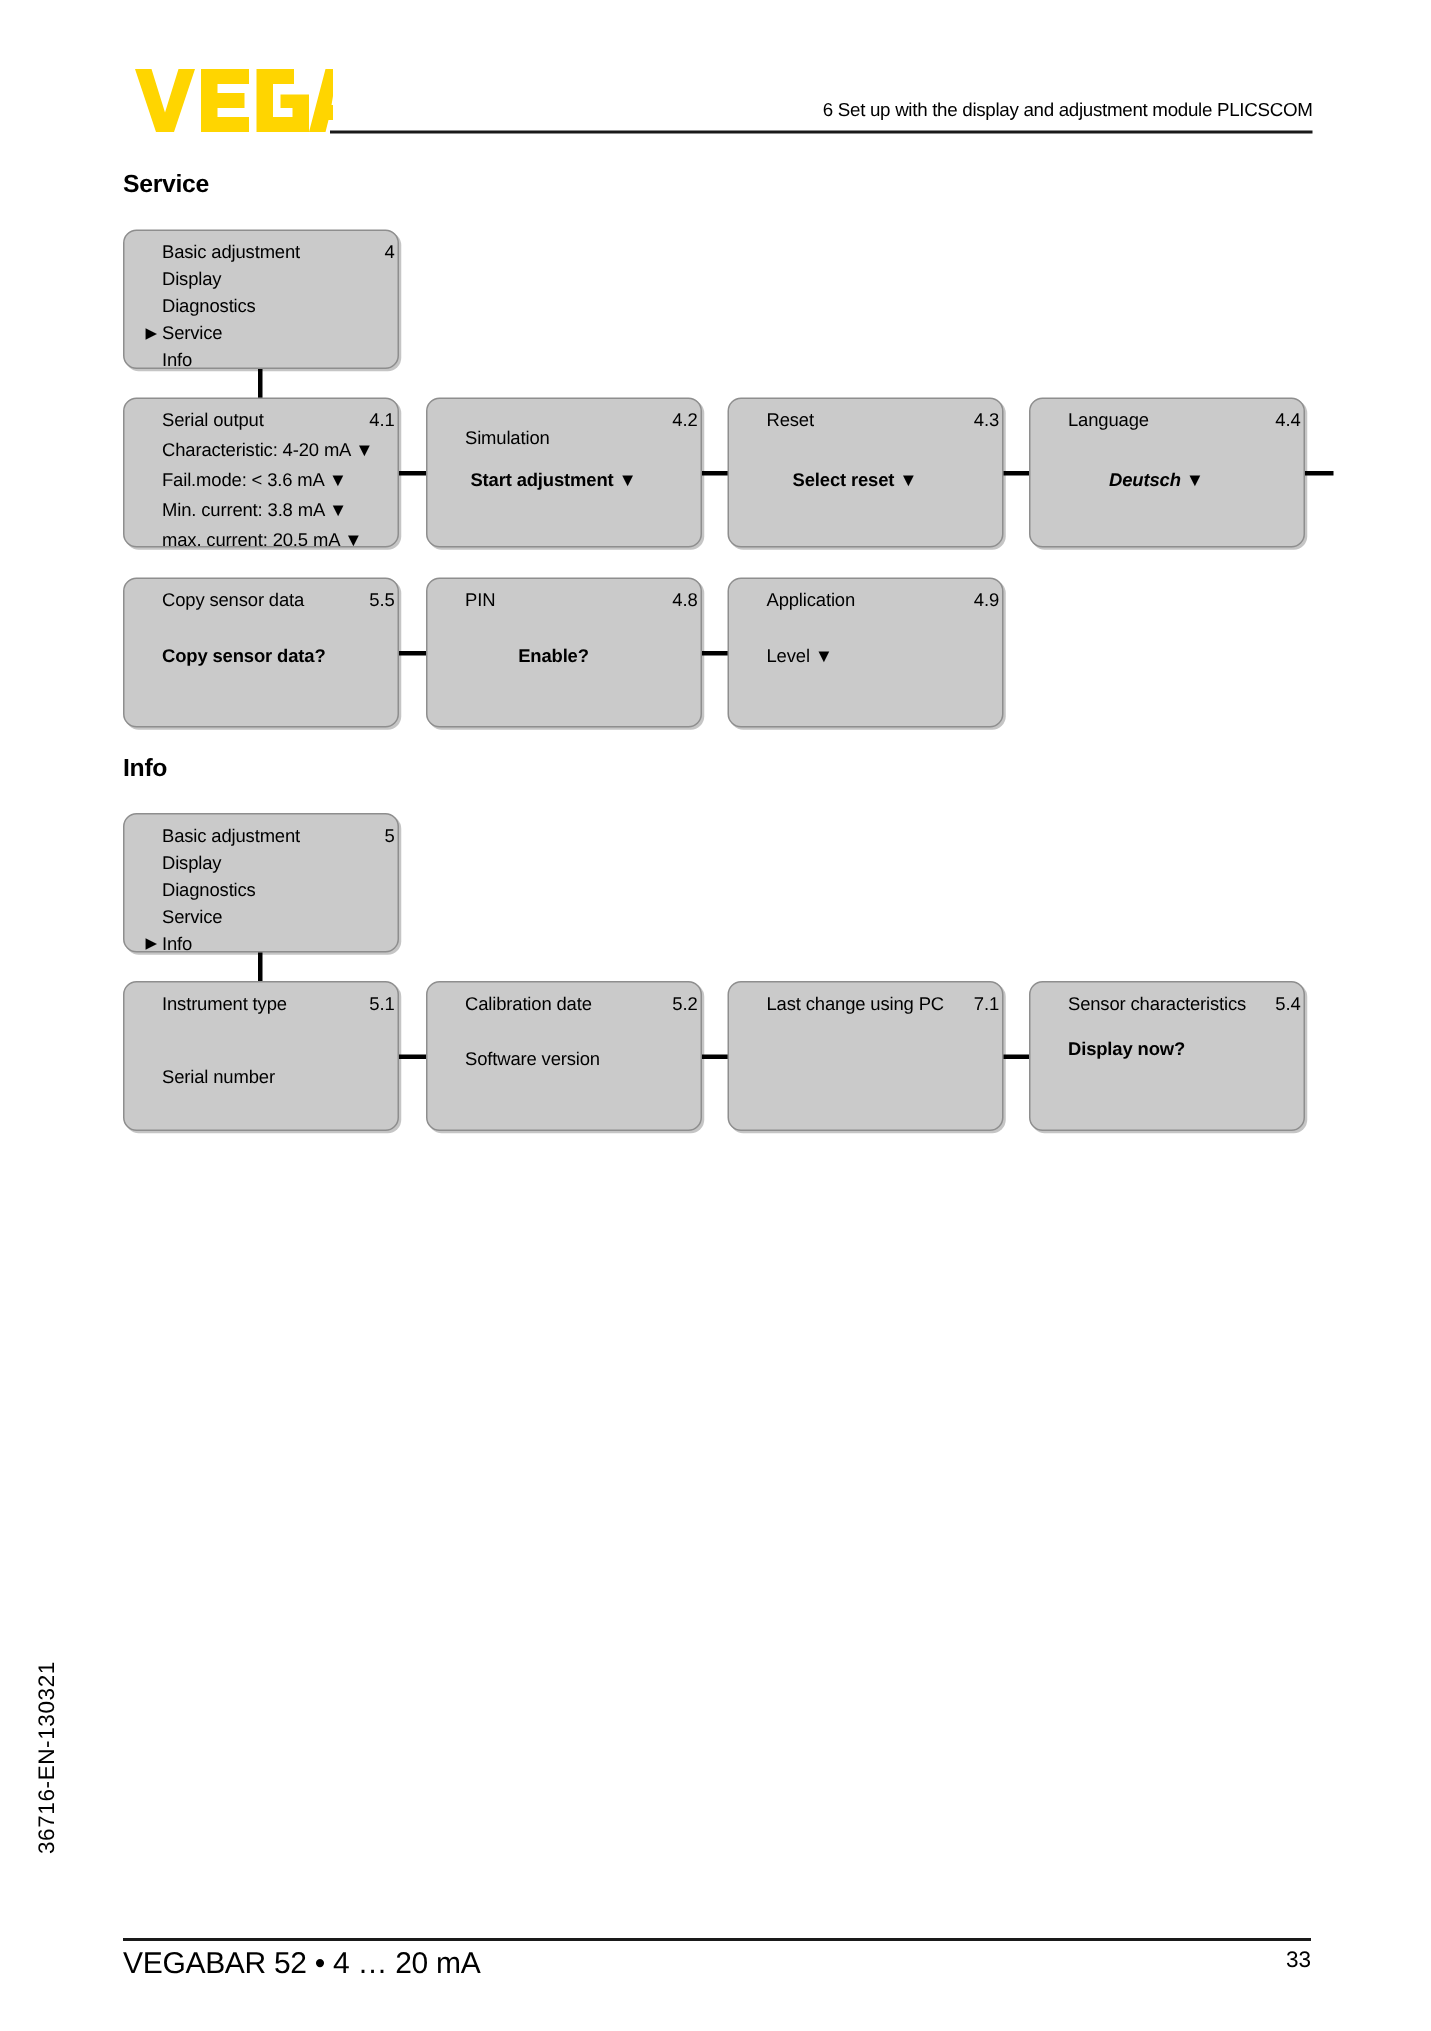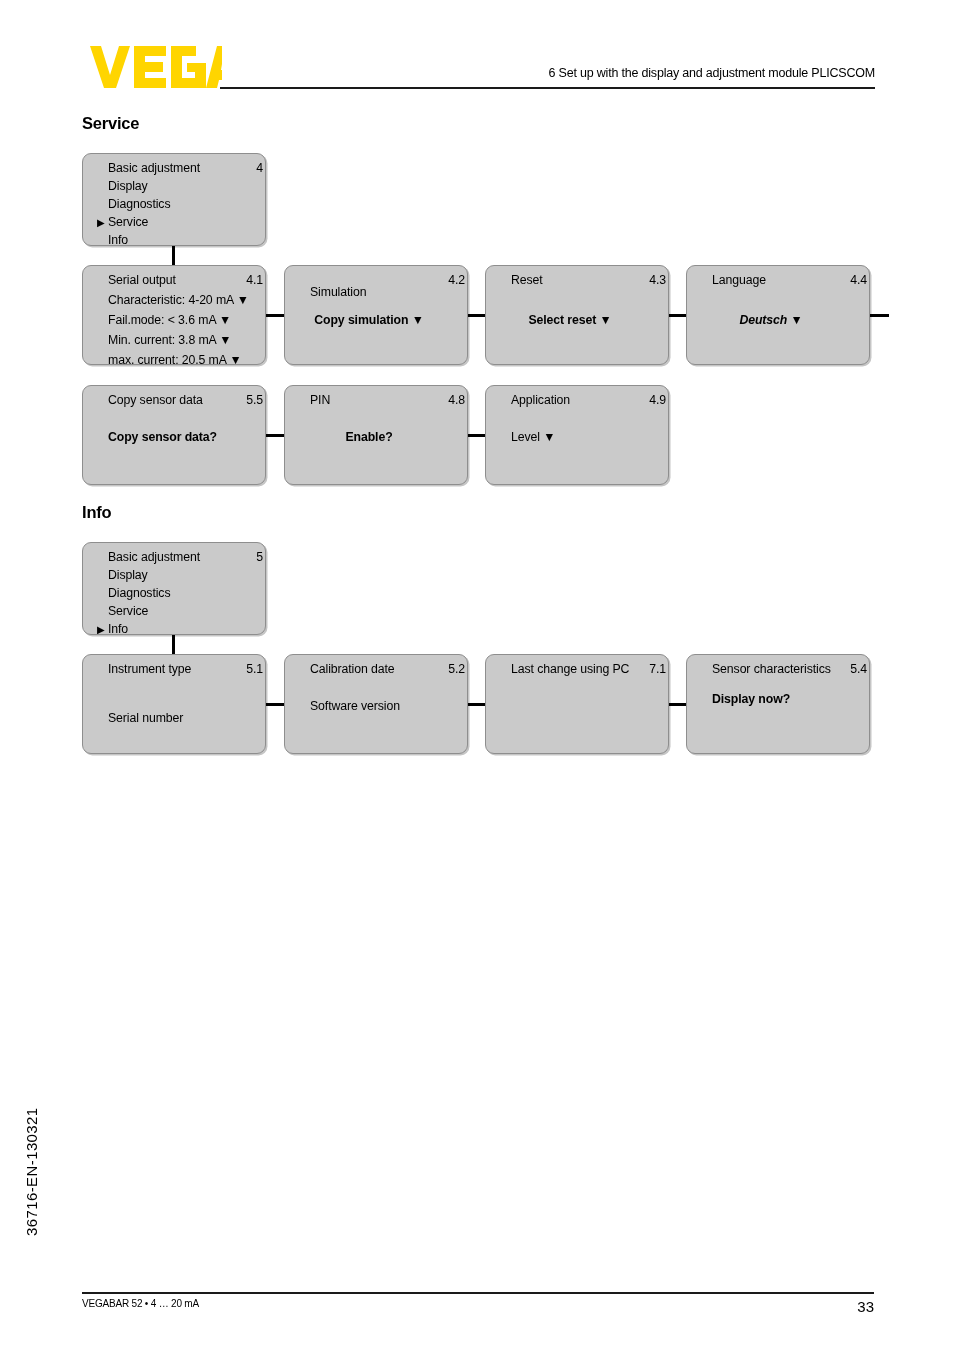--- a/index.html
+++ b/index.html
@@ -110,21 +110,21 @@
   }
   .footer-rule {
     position: absolute;
     left: 82px; top: 1292px;
     width: 792px; height: 1.5px;
     background: #1a1a1a;
   }
   .footer-left {
     position: absolute;
     left: 82px; top: 1298px;
-    font-size: 10px;
+    font-size: 20px;
     letter-spacing: -0.2px;
   }
   .footer-right {
     position: absolute;
     left: 82px; top: 1298px;
     width: 792px;
     text-align: right;
     font-size: 15px;
   }
 </style>
@@ -167,21 +167,21 @@
   <div class="row" style="top:28px;">Characteristic: 4-20 mA ▼</div>
   <div class="row" style="top:48px;">Fail.mode: &lt; 3.6 mA ▼</div>
   <div class="row" style="top:68px;">Min. current: 3.8 mA ▼</div>
   <div class="row" style="top:88px;">max. current: 20.5 mA ▼</div>
 </div>
 <div class="conn-h" style="left:266px; top:314px; width:19px;"></div>
 
 <div class="box" style="left:284px; top:265px; width:184px; height:100px;">
   <div class="idx" style="top:8px;">4.2</div>
   <div class="row" style="top:8px;margin-top:12px;">Simulation</div>
-  <div class="row bold center" style="top:48px;">Copy simulation ▼</div>
+  <div class="row bold center" style="top:48px;">Start adjustment ▼</div>
 </div>
 <div class="conn-h" style="left:468px; top:314px; width:19px;"></div>
 
 <div class="box" style="left:485px; top:265px; width:184px; height:100px;">
   <div class="idx" style="top:8px;">4.3</div>
   <div class="row" style="top:8px;">Reset</div>
   <div class="row bold center" style="top:48px;">Select reset ▼</div>
 </div>
 <div class="conn-h" style="left:669px; top:314px; width:19px;"></div>
 

